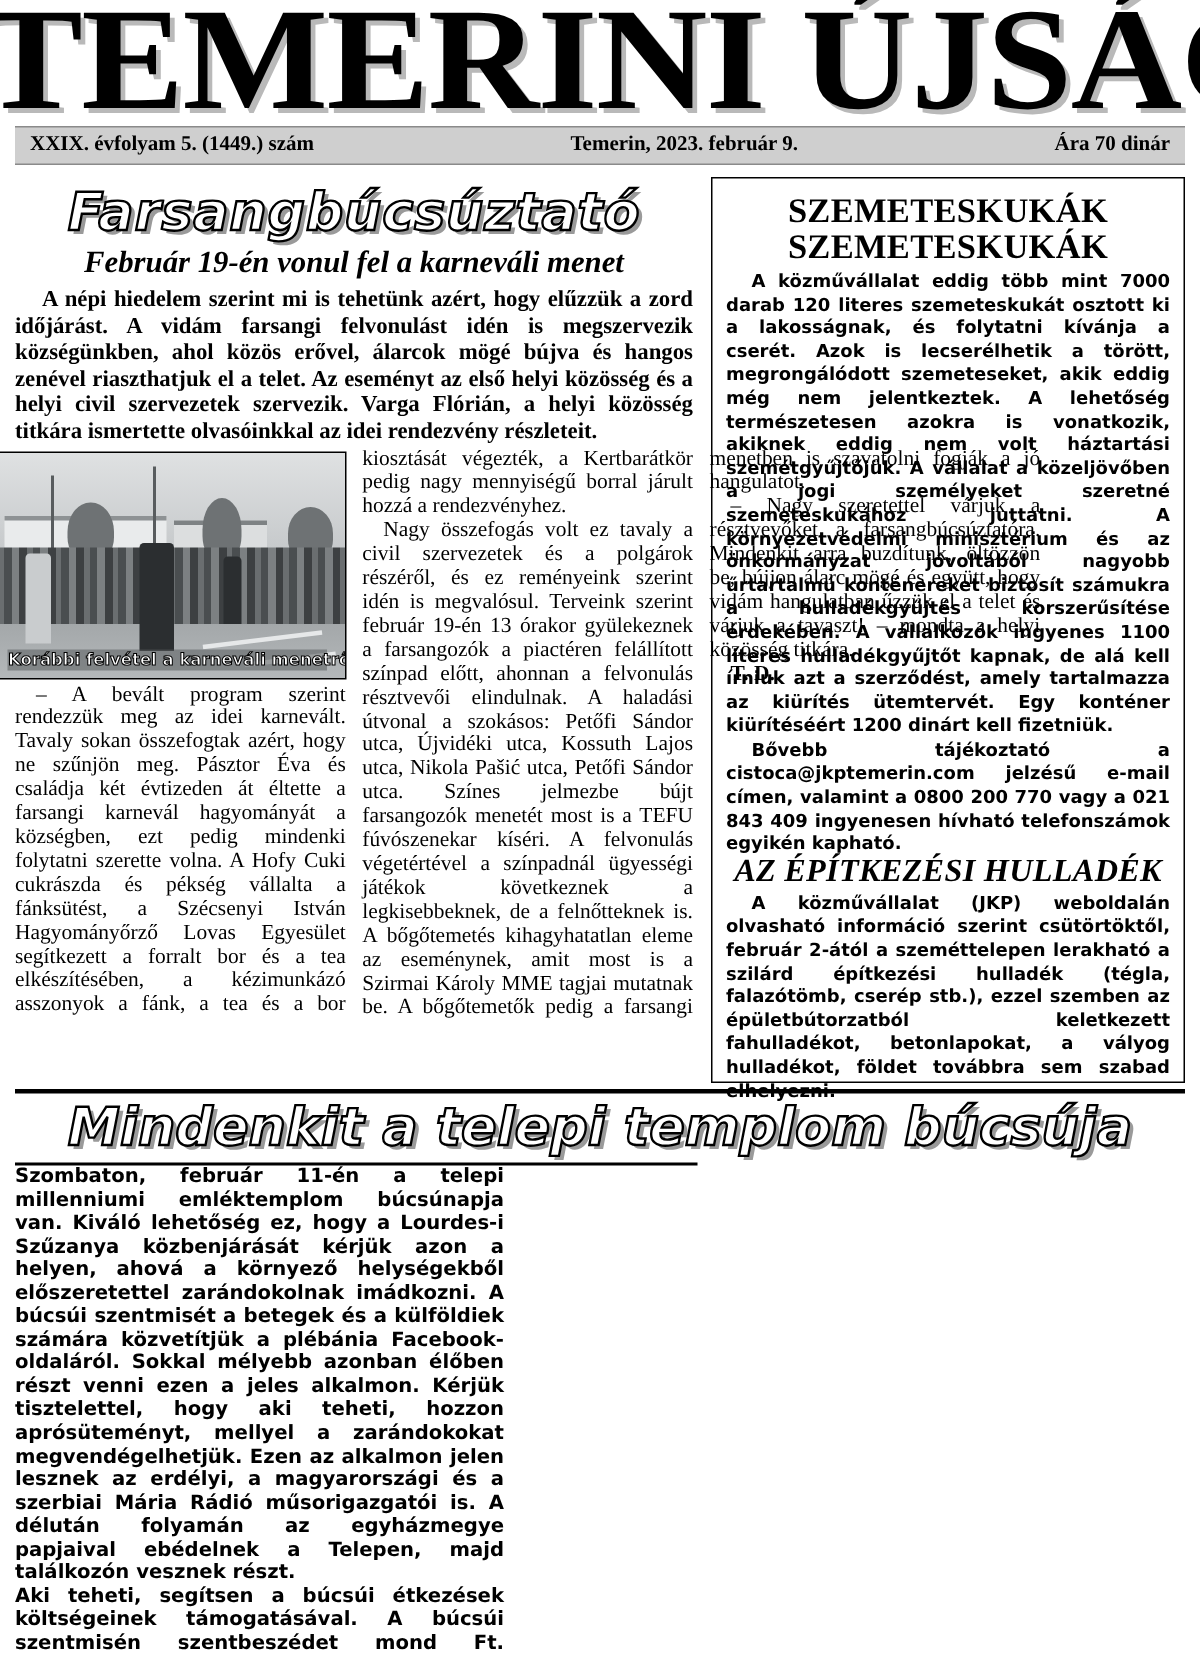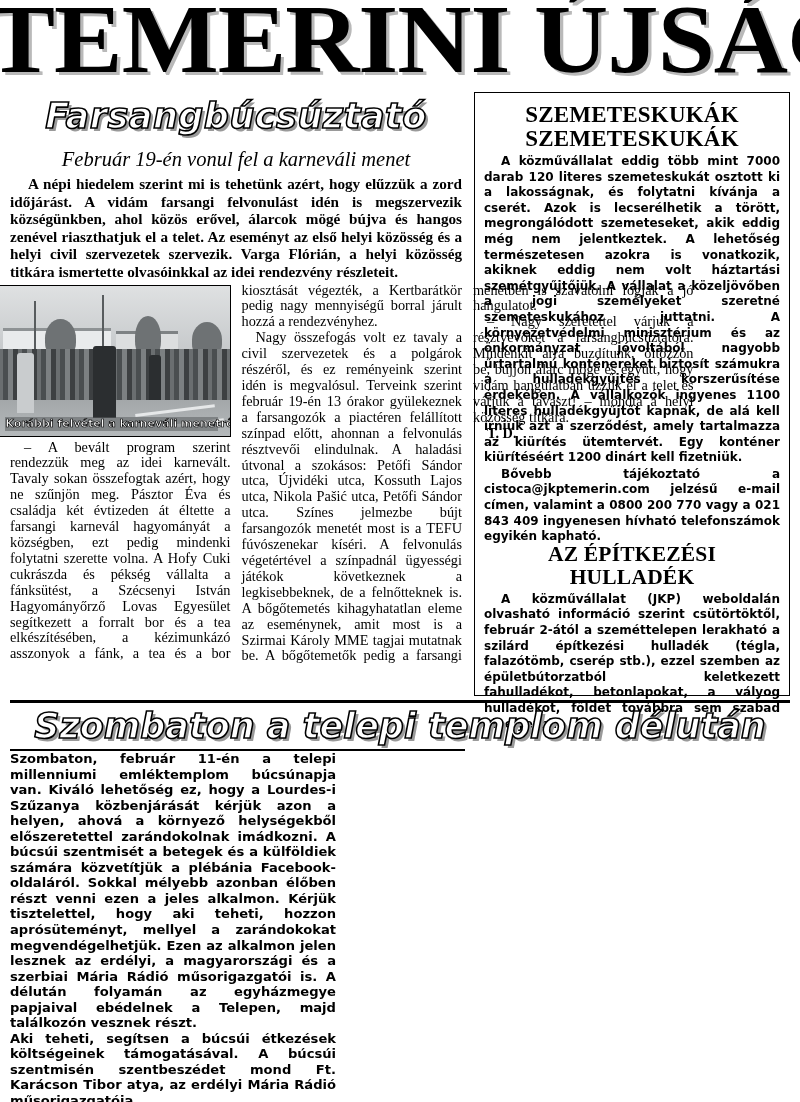--- a/index.html
+++ b/index.html
@@ -71,27 +71,27 @@
     font-family: "DejaVu Sans", sans-serif;
     font-weight: bold;
     font-style: italic;
     font-size: 35px;
     line-height: 40px;
     text-align: center;
     color: #ffffff;
     -webkit-text-stroke: 1.6px #000;
     text-shadow: 3px 3px 0 #9a9a9a;
     letter-spacing: .5px;
-    margin: 4px 0 12px 0;
+    margin: 4px 0 2px 0;
     white-space: nowrap;
   }
   .subhead {
     font-family: "Liberation Serif", serif;
     font-style: italic;
-    font-weight: normal;
+    font-weight: bold;
     font-size: 20.5px;
     text-align: center;
     margin: 2px 0 4px 0;
   }
   .lead {
     font-family: "Liberation Serif", serif;
     font-weight: bold;
     font-size: 15.2px;
     line-height: 17.6px;
     text-align: justify;
@@ -237,20 +237,25 @@
 </head>
 <body>
 
 <div class="page">
 
 
   <div class="masthead">
     <div class="masthead-title">TEMERINI ÚJSÁG</div>
   </div>
 
+  <div class="inforow">
+    <div class="left">XXIX. évfolyam 5. (1449.) szám</div>
+    <div class="mid">Temerin, 2023. február 9.</div>
+    <div class="right">Ára 70 dinár</div>
+  </div>
 
   <div class="main">
 
     <div class="col-left">
       <div class="banner-head">Farsangbúcsúztató</div>
       <div class="subhead">Február 19-én vonul fel a karneváli menet</div>
       <p class="lead">A népi hiedelem szerint mi is tehetünk azért, hogy elűzzük a zord időjárást. A vidám farsangi felvonulást idén is megszervezik községünkben, ahol közös erővel, álarcok mögé bújva és hangos zenével riaszthatjuk el a telet. Az eseményt az első helyi közösség és a helyi civil szervezetek szervezik. Varga Flórián, a helyi közösség titkára ismertette olvasóinkkal az idei rendezvény részleteit.</p>
 
       <div class="twocol">
         <div class="photo-carnival">
@@ -278,27 +283,27 @@
         <p class="sig">T. D.</p>
       </div>
     </div>
 
     <div class="col-right">
       <div class="box-head">SZEMETESKUKÁK</div>
       <div class="box-head" style="margin-top:-4px;">SZEMETESKUKÁK</div>
       <p class="box-p">A közművállalat eddig több mint 7000 darab 120 literes szemeteskukát osztott ki a lakosságnak, és folytatni kívánja a cserét. Azok is lecserélhetik a törött, megrongálódott szemeteseket, akik eddig még nem jelentkeztek. A lehetőség természetesen azokra is vonatkozik, akiknek eddig nem volt háztartási szemétgyűjtőjük. A vállalat a közeljövőben a jogi személyeket szeretné szemeteskukához juttatni. A környezetvédelmi minisztérium és az önkormányzat jóvoltából nagyobb űrtartalmú konténereket biztosít számukra a hulladékgyűjtés korszerűsítése érdekében. A vállalkozók ingyenes 1100 literes hulladékgyűjtőt kapnak, de alá kell írniuk azt a szerződést, amely tartalmazza az kiürítés ütemtervét. Egy konténer kiürítéséért 1200 dinárt kell fizetniük.</p>
       <p class="box-p">Bővebb tájékoztató a cistoca@jkptemerin.com jelzésű e-mail címen, valamint a 0800 200 770 vagy a 021 843 409 ingyenesen hívható telefonszámok egyikén kapható.</p>
 
-      <div class="box-head small" style="margin-top:-3px;">AZ ÉPÍTKEZÉSI HULLADÉK</div>
+      <div class="box-head small" style="margin-top:-3px;font-style:italic;">AZ ÉPÍTKEZÉSI HULLADÉK</div>
       <p class="box-p">A közművállalat (JKP) weboldalán olvasható információ szerint csütörtöktől, február 2-ától a szeméttelepen lerakható a szilárd építkezési hulladék (tégla, falazótömb, cserép stb.), ezzel szemben  az épületbútorzatból keletkezett fahulladékot, betonlapokat, a vályog hulladékot, földet továbbra sem szabad elhelyezni.</p>
     </div>
   </div>
 
   <div class="rule-thick"></div>
-  <div class="bottom-head">Szombaton a telepi templom délután</div>
+  <div class="bottom-head">Mindenkit a telepi templom búcsúja</div>
 
   <div class="bottom-body">
     <div class="photo-church">
       <div class="ch-sky"></div>
       <div class="ch-cloud" style="left:6%;top:36%;width:9%;height:5%;"></div>
       <div class="ch-cloud" style="left:11%;top:34%;width:6%;height:4%;"></div>
       <div class="ch-cloud" style="left:88%;top:30%;width:8%;height:4%;"></div>
       <div class="ch-ground"></div>
       <div class="ch-tower"></div>
       <div class="ch-belfry"></div>

